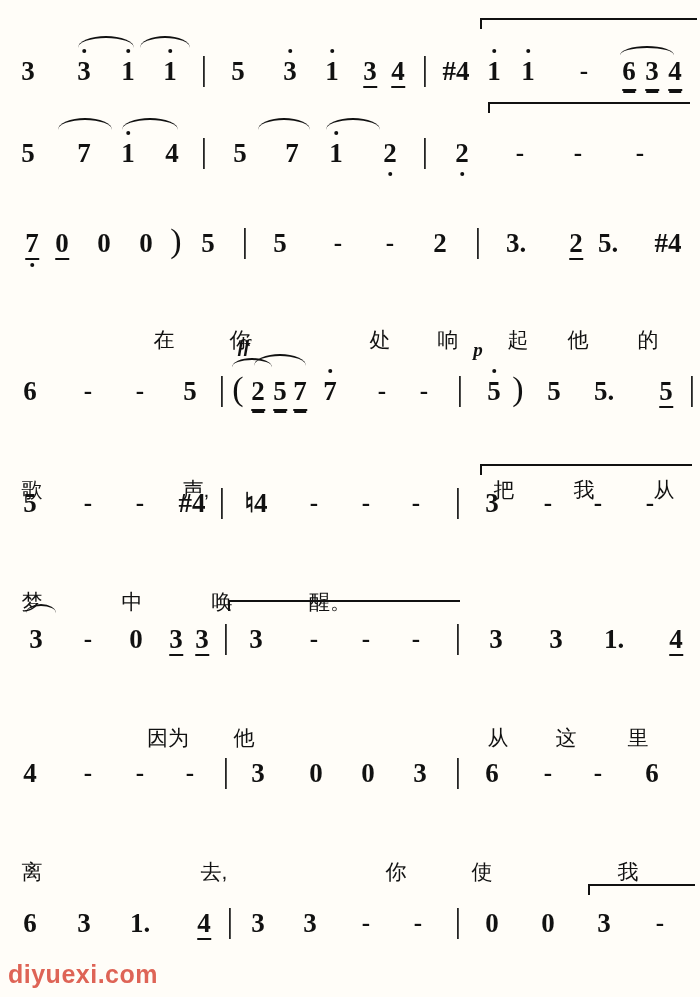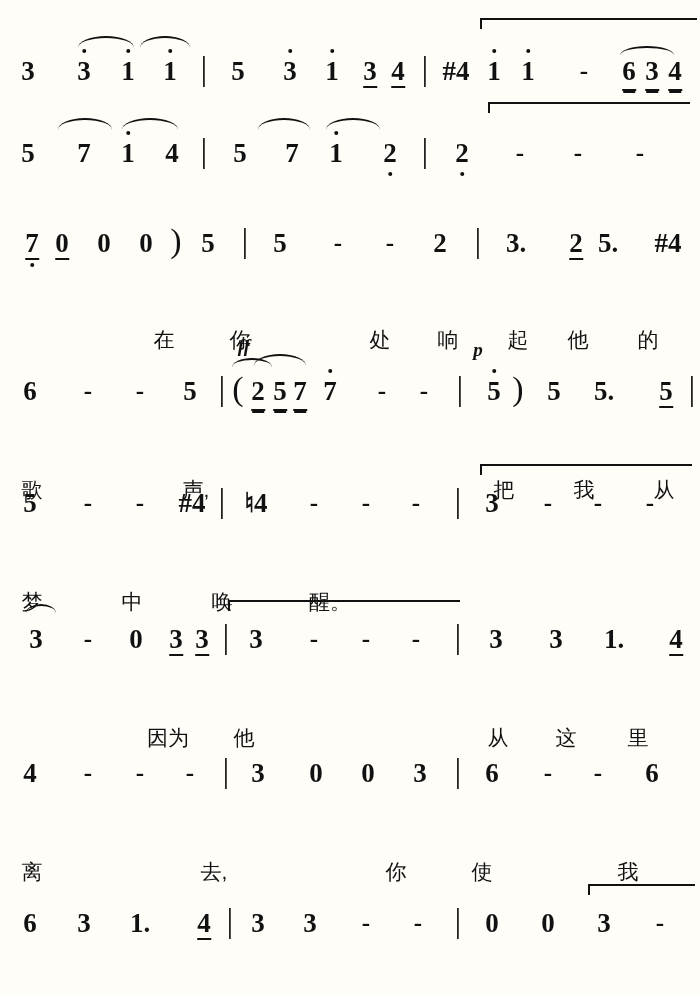--- a/index.html
+++ b/index.html
@@ -317,13 +317,14 @@
       <span class="tok dash" style="left:418px;top:30px;">-</span>
       <span class="tok bar" style="left:458px;top:24px;">|</span>
       <span class="tok" style="left:492px;top:30px;">0</span>
       <span class="tok" style="left:548px;top:30px;">0</span>
       <span class="tok" style="left:604px;top:30px;">3</span>
       <span class="tok dash" style="left:660px;top:30px;">-</span>
     </div>
 
   </div>
 
+  <div class="watermark">diyuexi.com</div>
 </div>
 
 </body></html>

